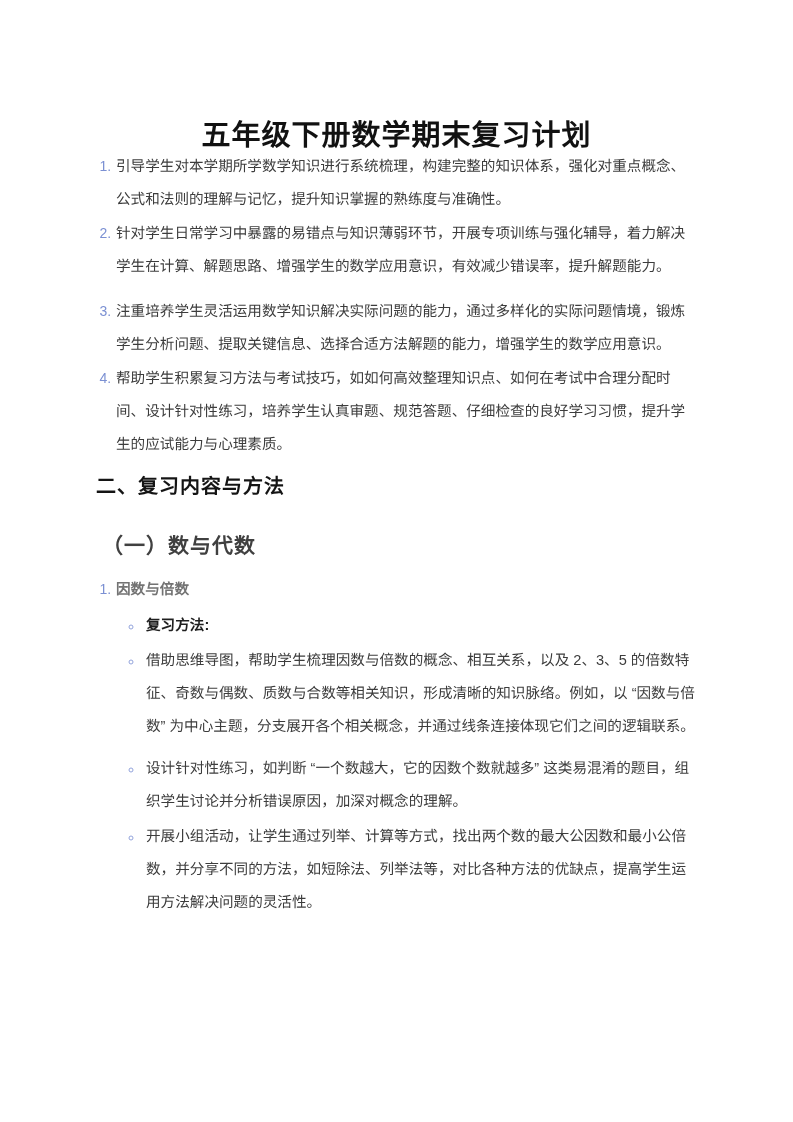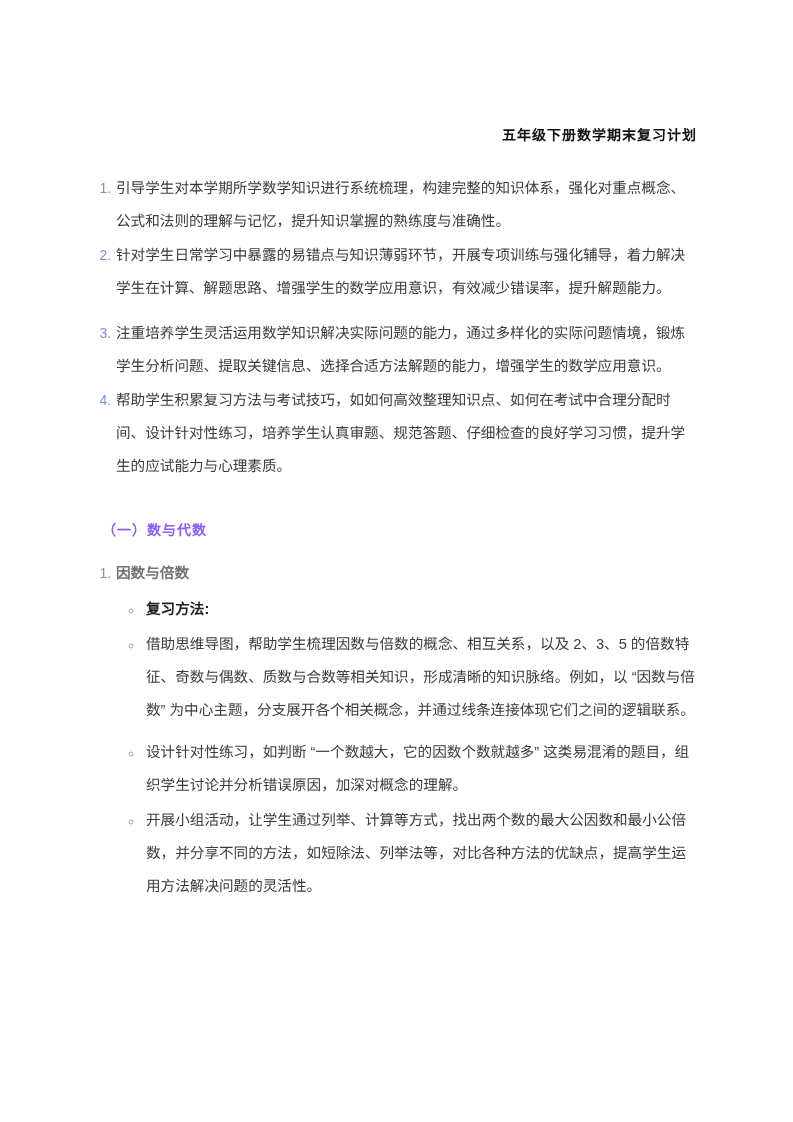--- a/index.html
+++ b/index.html
@@ -16,52 +16,52 @@
   }
   .page {
     box-sizing: border-box;
     width: 793px;
     height: 1122px;
     padding: 120px 96px 0 96px;
     background: #ffffff;
   }
   h1.doc-title {
     margin: 0;
-    font-size: 14px;
+    font-size: 29px;
     line-height: 30px;
     font-weight: 700;
-    text-align: right;
+    text-align: center;
     color: #111111;
     letter-spacing: 1px;
   }
   h2.sec-heading {
     margin: 0;
     font-size: 20px;
     line-height: 26px;
     font-weight: 700;
     color: #141414;
     letter-spacing: 1px;
   }
   h2.sec-goals { margin-top: 48px; }
   h2.sec-content { margin-top: 12px; }
   h3.sub-heading {
     margin: 34px 0 0 0;
     padding-left: 6px;
-    font-size: 14px;
+    font-size: 21px;
     line-height: 26px;
     font-weight: 700;
-    color: #8b5cf6;
+    color: #404040;
     letter-spacing: 1px;
   }
   ol.num-list {
     margin: 0;
     padding: 0 0 0 19px;
     list-style: decimal;
   }
-  ol.goals-list { margin-top: 22px; }
+  ol.goals-list { }
   ol.topic-list { margin-top: 14px; }
   ol.topic-list-2 { margin-top: 2px; }
   ol.num-list > li {
     font-size: 14.6px;
     line-height: 33px;
     margin: 0 0 1px 0;
     padding-left: 1px;
   }
   ol.num-list > li::marker {
     color: #7b90d3;
@@ -102,20 +102,21 @@
   <h1 class="doc-title">五年级下册数学期末复习计划</h1>
 
 
   <ol class="num-list goals-list">
     <li>引导学生对本学期所学数学知识进行系统梳理，构建完整的知识体系，强化对重点概念、公式和法则的理解与记忆，提升知识掌握的熟练度与准确性。</li>
     <li>针对学生日常学习中暴露的易错点与知识薄弱环节，开展专项训练与强化辅导，着力解决学生在计算、解题思路、增强学生的数学应用意识，有效减少错误率，提升解题能力。</li>
     <li class="gap-top">注重培养学生灵活运用数学知识解决实际问题的能力，通过多样化的实际问题情境，锻炼学生分析问题、提取关键信息、选择合适方法解题的能力，增强学生的数学应用意识。</li>
     <li>帮助学生积累复习方法与考试技巧，如如何高效整理知识点、如何在考试中合理分配时间、设计针对性练习，培养学生认真审题、规范答题、仔细检查的良好学习习惯，提升学生的应试能力与心理素质。</li>
   </ol>
 
+  <h2 class="sec-heading sec-content">二、复习内容与方法</h2>
 
   <h3 class="sub-heading">（一）数与代数</h3>
 
   <ol class="num-list topic-list">
     <li>
       <span class="topic-label">因数与倍数</span>
       <ul class="method-list">
         <li class="method-label-item">复习方法:</li>
         <li>借助思维导图，帮助学生梳理因数与倍数的概念、相互关系，以及 2、3、5 的倍数特征、奇数与偶数、质数与合数等相关知识，形成清晰的知识脉络。例如，以 “因数与倍数” 为中心主题，分支展开各个相关概念，并通过线条连接体现它们之间的逻辑联系。</li>
         <li class="gap-top">设计针对性练习，如判断 “一个数越大，它的因数个数就越多” 这类易混淆的题目，组织学生讨论并分析错误原因，加深对概念的理解。</li>

